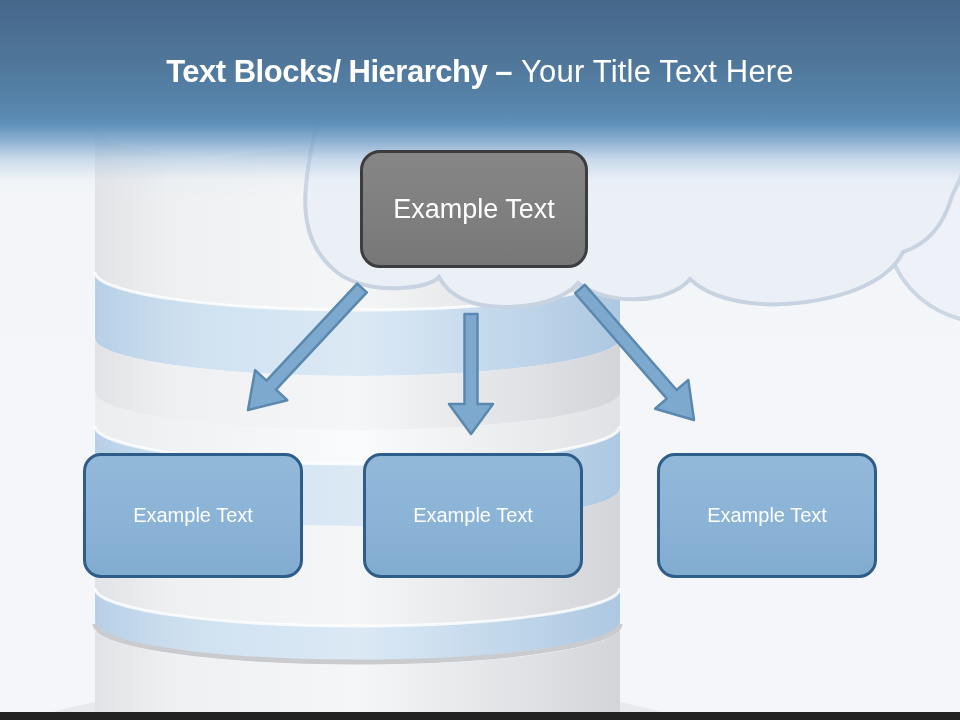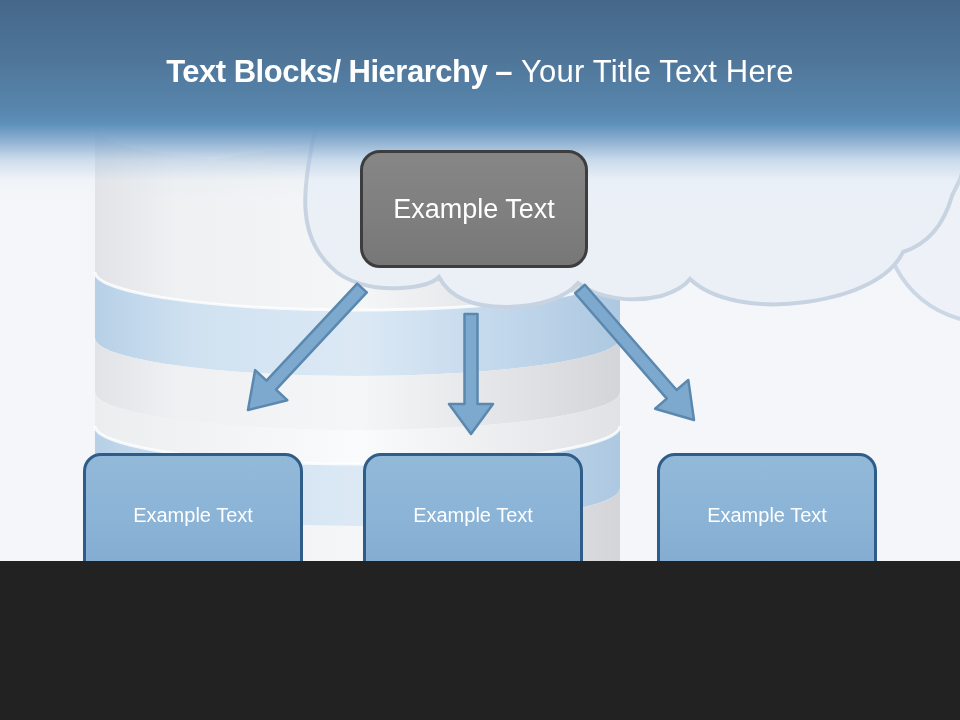--- a/index.html
+++ b/index.html
@@ -1,18 +1,18 @@
 <!DOCTYPE html>
 <html style="--header-top: #45678a; --header-mid: #5e90ba; --title-text: #ffffff; --root-fill: #7f7f7f; --root-border: #3d3d3d; --child-fill: #8ab3d6; --child-border: #2f5d8a; --arrow-fill: #7ea9cf; --arrow-border: #5b88ae; --canvas-bg: #f4f6f9;"><head>
 <meta charset="utf-8">
 <style>
   html,body{margin:0;padding:0;background:#222;}
   .slide{
     position:relative;
-    width:960px;height:561px;
+    width:960px;height:712px;
     overflow:hidden;
     background:linear-gradient(180deg,#f2f5f8 0%,#f4f6f9 60%,#f5f6fa 100%);
     font-family:"Liberation Sans", sans-serif;
   }
   .bg-svg{position:absolute;left:0;top:0;width:960px;height:720px;}
   
   .header-fade{
     position:absolute;left:0;top:0;width:960px;height:200px;
     background:linear-gradient(180deg,
       var(--header-top,#45678a) 0%,

